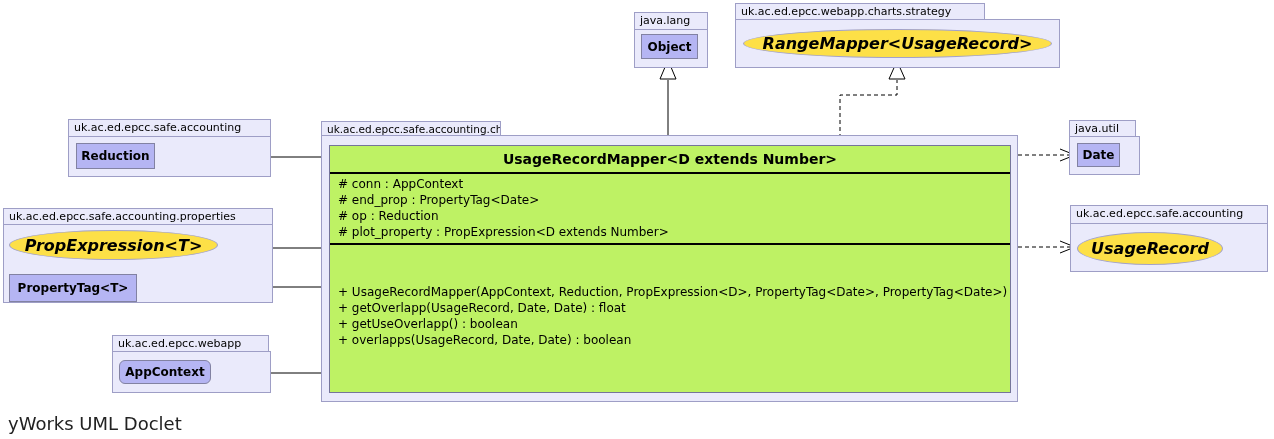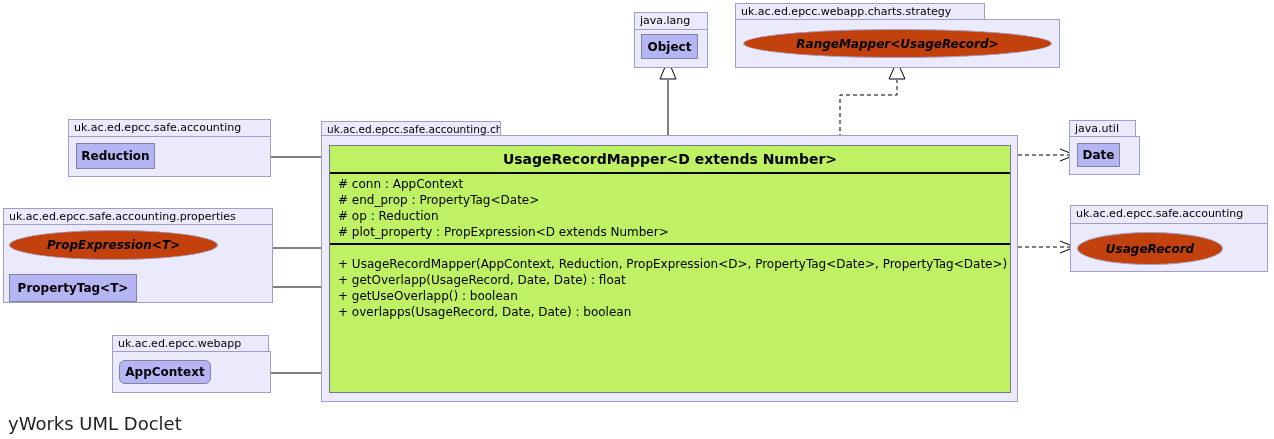--- a/index.html
+++ b/index.html
@@ -18,33 +18,33 @@
   .pkg-body{background:#EAEAFB;border:1px solid #9E9EC6;}
 
   
   .cls{
     background:#B5B5F3;border:1px solid #8282A2;
     display:flex;align-items:center;justify-content:center;
     font-weight:bold;font-size:12px;white-space:nowrap;
   }
   
   .iface{
-    background:#c2410c;border:1px solid #A2A2CA;border-radius:50%;
+    background:#fde047;border:1px solid #A2A2CA;border-radius:50%;
     display:flex;align-items:center;justify-content:center;
-    font-weight:bold;font-style:italic;font-size:12px;white-space:nowrap;
+    font-weight:bold;font-style:italic;font-size:16px;white-space:nowrap;
   }
 
   
   .main-cls{background:#bef264;border:1px solid #75759A;display:flex;flex-direction:column;}
   .main-title{
     height:26px;border-bottom:2px solid #000;display:flex;align-items:center;justify-content:center;
     font-weight:bold;font-size:14px;
   }
   .main-attrs{border-bottom:2px solid #000;padding:2px 0 3px 0;}
-  .main-methods{flex:1;padding:11px 0;}
+  .main-methods{flex:1;padding:11px 0;margin-top:28px;}
   .member{
     font-size:12px;line-height:16px;padding-left:8px;white-space:nowrap;overflow:hidden;
   }
   .footer{font-size:18px;color:#222;white-space:nowrap;}
 </style>
 </head>
 <body>
 
 <div id="canvas">
 

